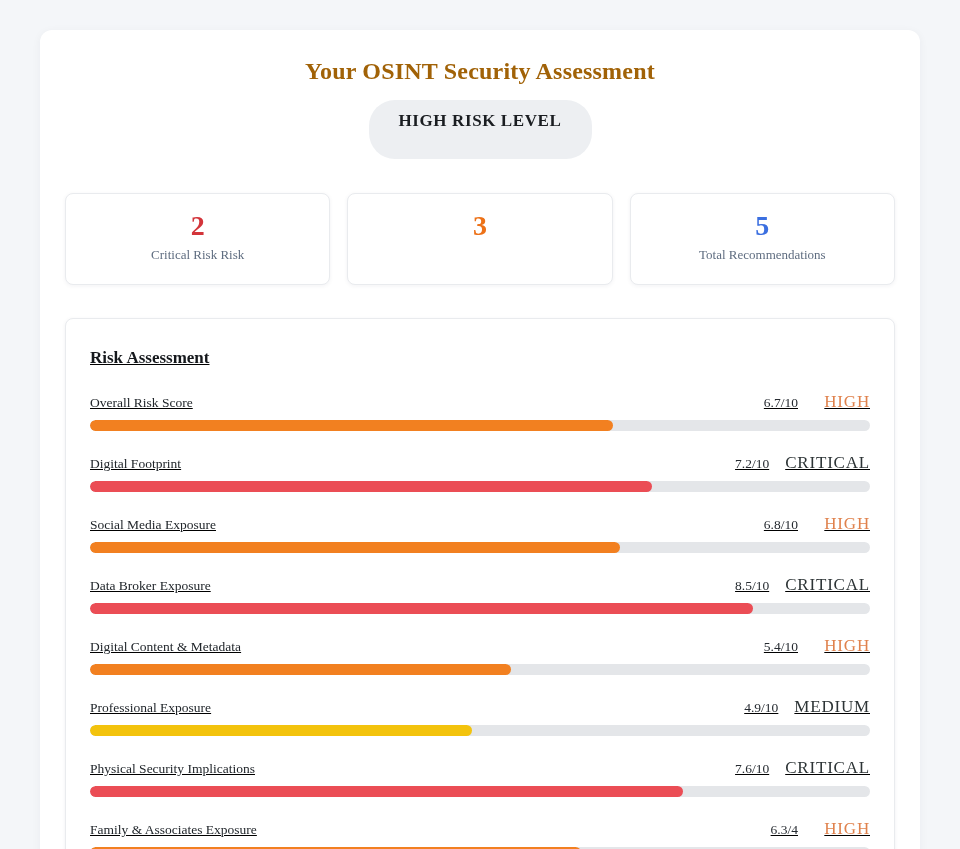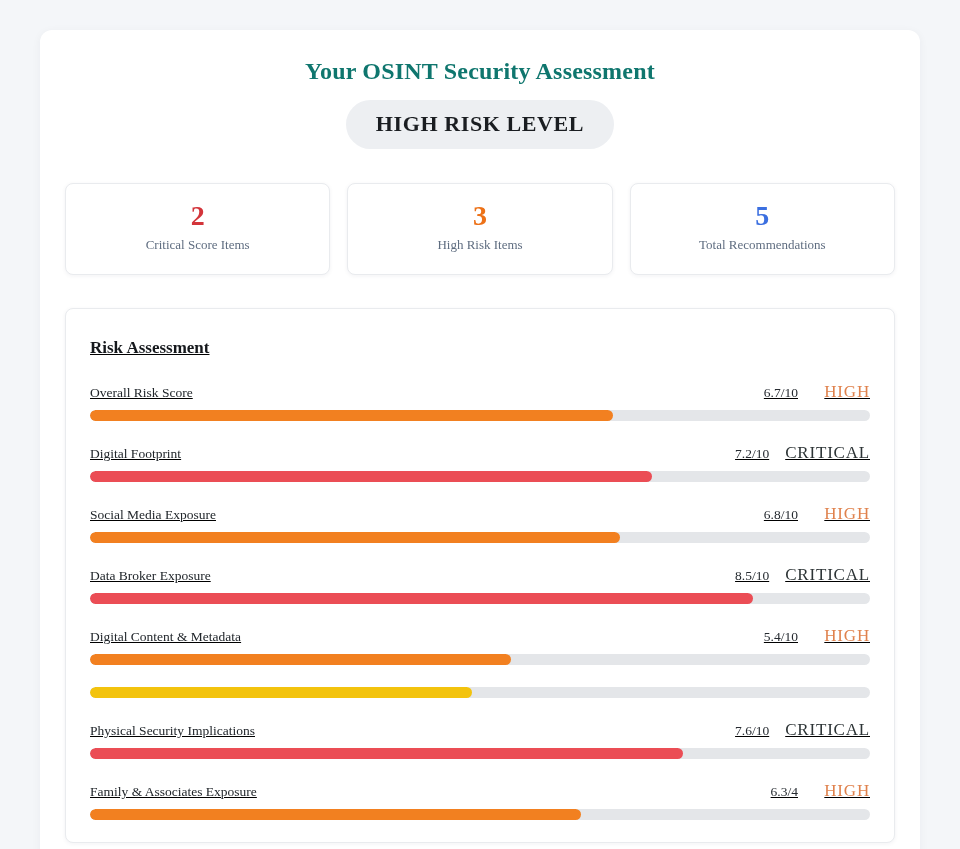--- a/index.html
+++ b/index.html
@@ -15,30 +15,30 @@
     width: 880px; min-height: 830px;
     background: #ffffff;
     border-radius: 12px;
     box-shadow: 0 2px 10px rgba(30,40,60,0.05);
     padding: 28px 25px 30px 25px;
   }
   .report-title {
     text-align: center;
     font-size: 24px;
     font-weight: bold;
-    color: #0f766e;
+    color: #a16207;
     letter-spacing: 0.2px;
   }
   .risk-pill-wrap { text-align: center; margin-top: 15px; }
   .risk-pill {
     display: inline-block;
     background: #edeff2;
     border-radius: 26px;
-    padding: 11px 30px 12px 30px;
-    font-size: 22px;
+    padding: 11px 30px 28px 30px;
+    font-size: 17px;
     font-weight: bold;
     color: #1a1d21;
     letter-spacing: 0.6px;
   }
   .stats-row {
     display: flex;
     gap: 17px;
     margin-top: 34px;
   }
   .stat-card {
@@ -119,25 +119,24 @@
 
   <h1 class="report-title">Your OSINT Security Assessment</h1>
 
   <div class="risk-pill-wrap">
     <span class="risk-pill">HIGH RISK LEVEL</span>
   </div>
 
   <div class="stats-row">
     <div class="stat-card">
       <div class="stat-value" style="color: rgb(211, 52, 58);">2</div>
-      <div class="stat-label">Critical Score Items</div>
+      <div class="stat-label">Critical Risk Risk</div>
     </div>
     <div class="stat-card">
       <div class="stat-value" style="color: rgb(237, 113, 23);">3</div>
-      <div class="stat-label">High Risk Items</div>
     </div>
     <div class="stat-card">
       <div class="stat-value" style="color: rgb(59, 111, 224);">5</div>
       <div class="stat-label">Total Recommendations</div>
     </div>
   </div>
 
   <div class="risk-card">
     <h2 class="risk-heading">Risk Assessment</h2>
 
@@ -200,20 +199,27 @@
           <span class="risk-score">5.4/10</span>
           <span class="risk-badge" style="color: rgb(224, 130, 77);">HIGH</span>
         </span>
       </div>
       <div class="risk-track">
         <div class="risk-fill" style="width: 54%; background: rgb(242, 128, 32);"></div>
       </div>
     </div>
 
     <div class="risk-row">
+      <div class="risk-row-top">
+        <span class="risk-label">Professional Exposure</span>
+        <span class="risk-right">
+          <span class="risk-score">4.9/10</span>
+          <span class="risk-badge" style="color: rgb(45, 52, 54);">MEDIUM</span>
+        </span>
+      </div>
       <div class="risk-track">
         <div class="risk-fill" style="width: 49%; background: rgb(243, 195, 13);"></div>
       </div>
     </div>
 
     <div class="risk-row">
       <div class="risk-row-top">
         <span class="risk-label">Physical Security Implications</span>
         <span class="risk-right">
           <span class="risk-score">7.6/10</span>

